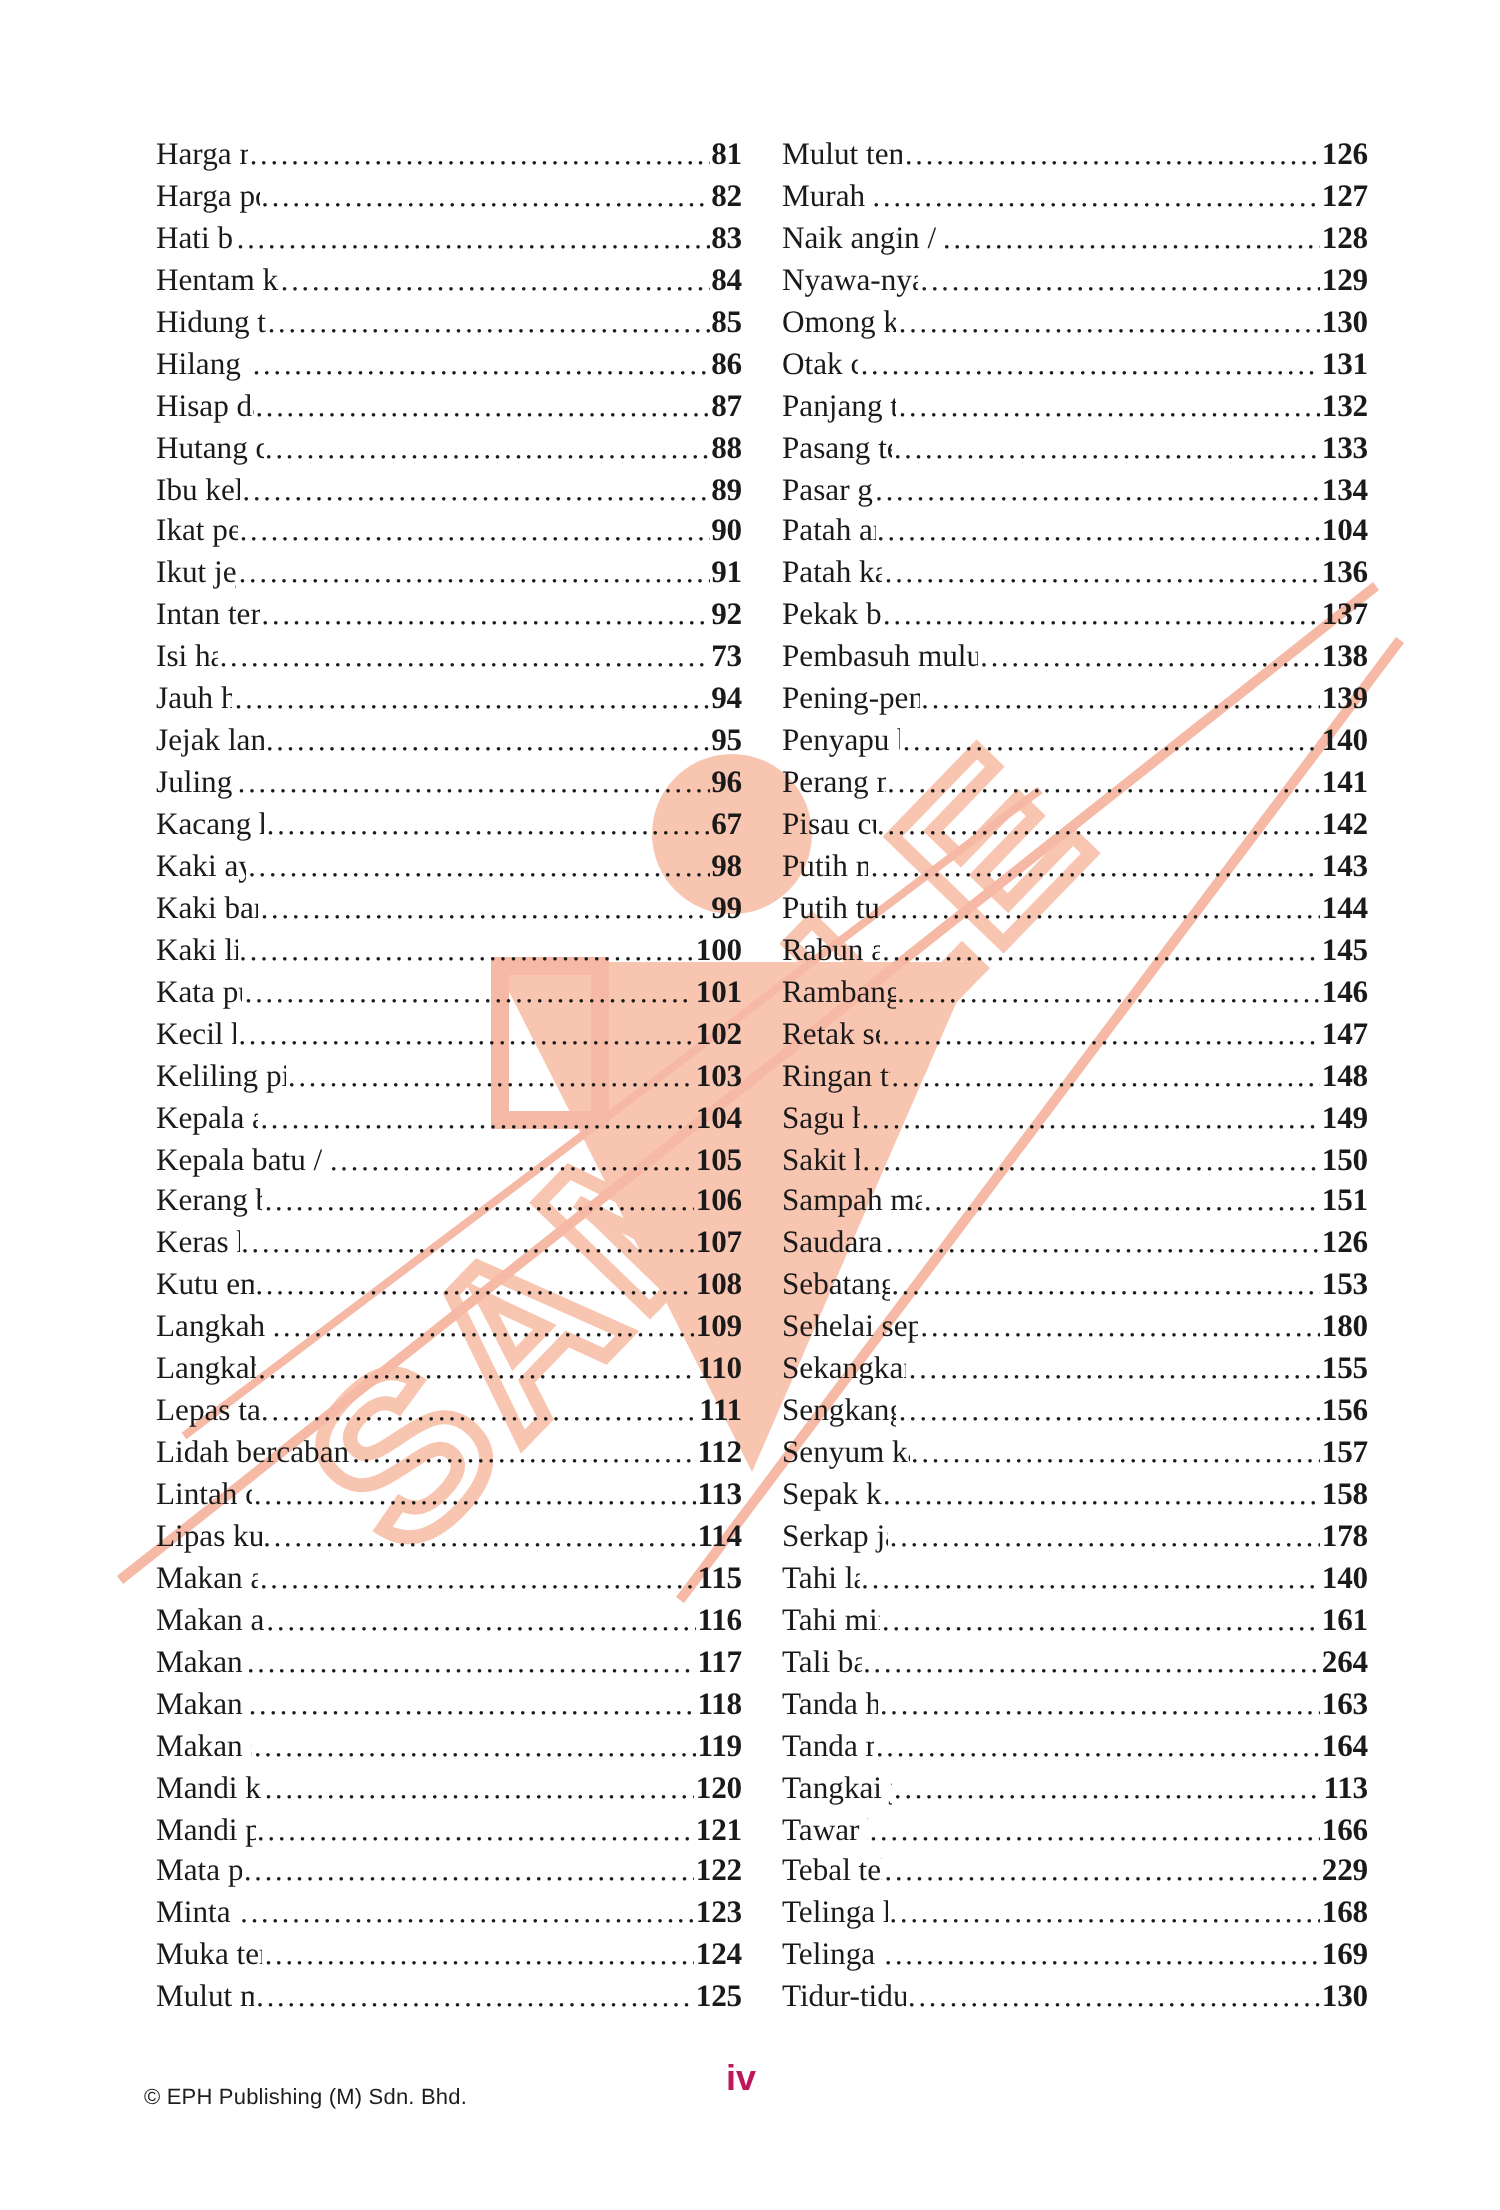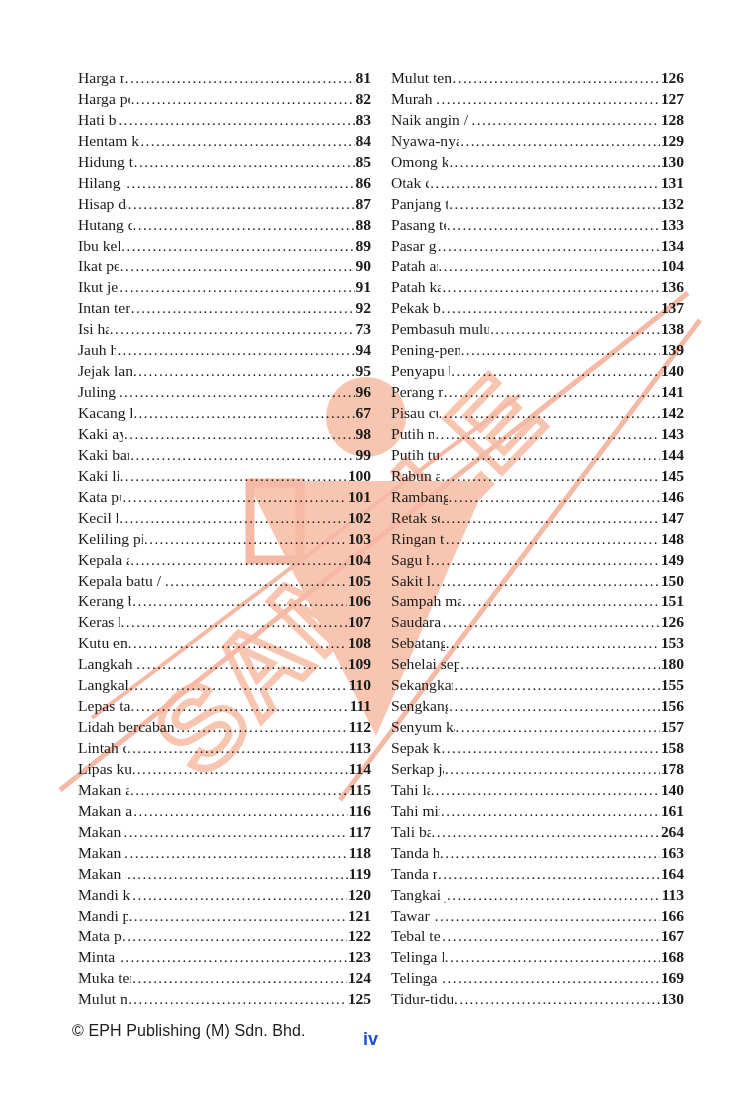--- a/index.html
+++ b/index.html
@@ -90,34 +90,34 @@
     position: absolute;
     left: 0;
     bottom: 0;
     width: 750px;
     height: 90px;
     z-index: 10;
   }
   #copyright {
     position: absolute;
     left: 72px;
-    top: 7px;
+    top: 28px;
     font-family: "Liberation Sans", "DejaVu Sans", sans-serif;
-    font-size: 16px;
+    font-size: 11px;
     color: #1d1d1d;
     letter-spacing: 0.1px;
   }
   #page-number {
     position: absolute;
     left: 363px;
     top: 14px;
     font-family: "Liberation Sans", "DejaVu Sans", sans-serif;
     font-size: 18px;
     font-weight: bold;
-    color: #1d4ed8;
+    color: #be185d;
   }
 </style>
 </head>
 <body>
 
 <div id="page">
 
   <svg id="watermark" viewBox="0 0 750 1105" xmlns="http://www.w3.org/2000/svg">
 
     <circle cx="366" cy="417" r="40" fill="#f8c5b1"></circle>
@@ -565,21 +565,21 @@
           <span class="toc-page">113</span>
         </div>
         <div class="toc-entry">
           <span class="toc-title">Tawar hati</span>
           <span class="toc-dots">......................................................................</span>
           <span class="toc-page">166</span>
         </div>
         <div class="toc-entry">
           <span class="toc-title">Tebal telinga</span>
           <span class="toc-dots">......................................................................</span>
-          <span class="toc-page">167</span>
+          <span class="toc-page">229</span>
         </div>
         <div class="toc-entry">
           <span class="toc-title">Telinga lintah</span>
           <span class="toc-dots">......................................................................</span>
           <span class="toc-page">168</span>
         </div>
         <div class="toc-entry">
           <span class="toc-title">Telinga nipis</span>
           <span class="toc-dots">......................................................................</span>
           <span class="toc-page">169</span>

